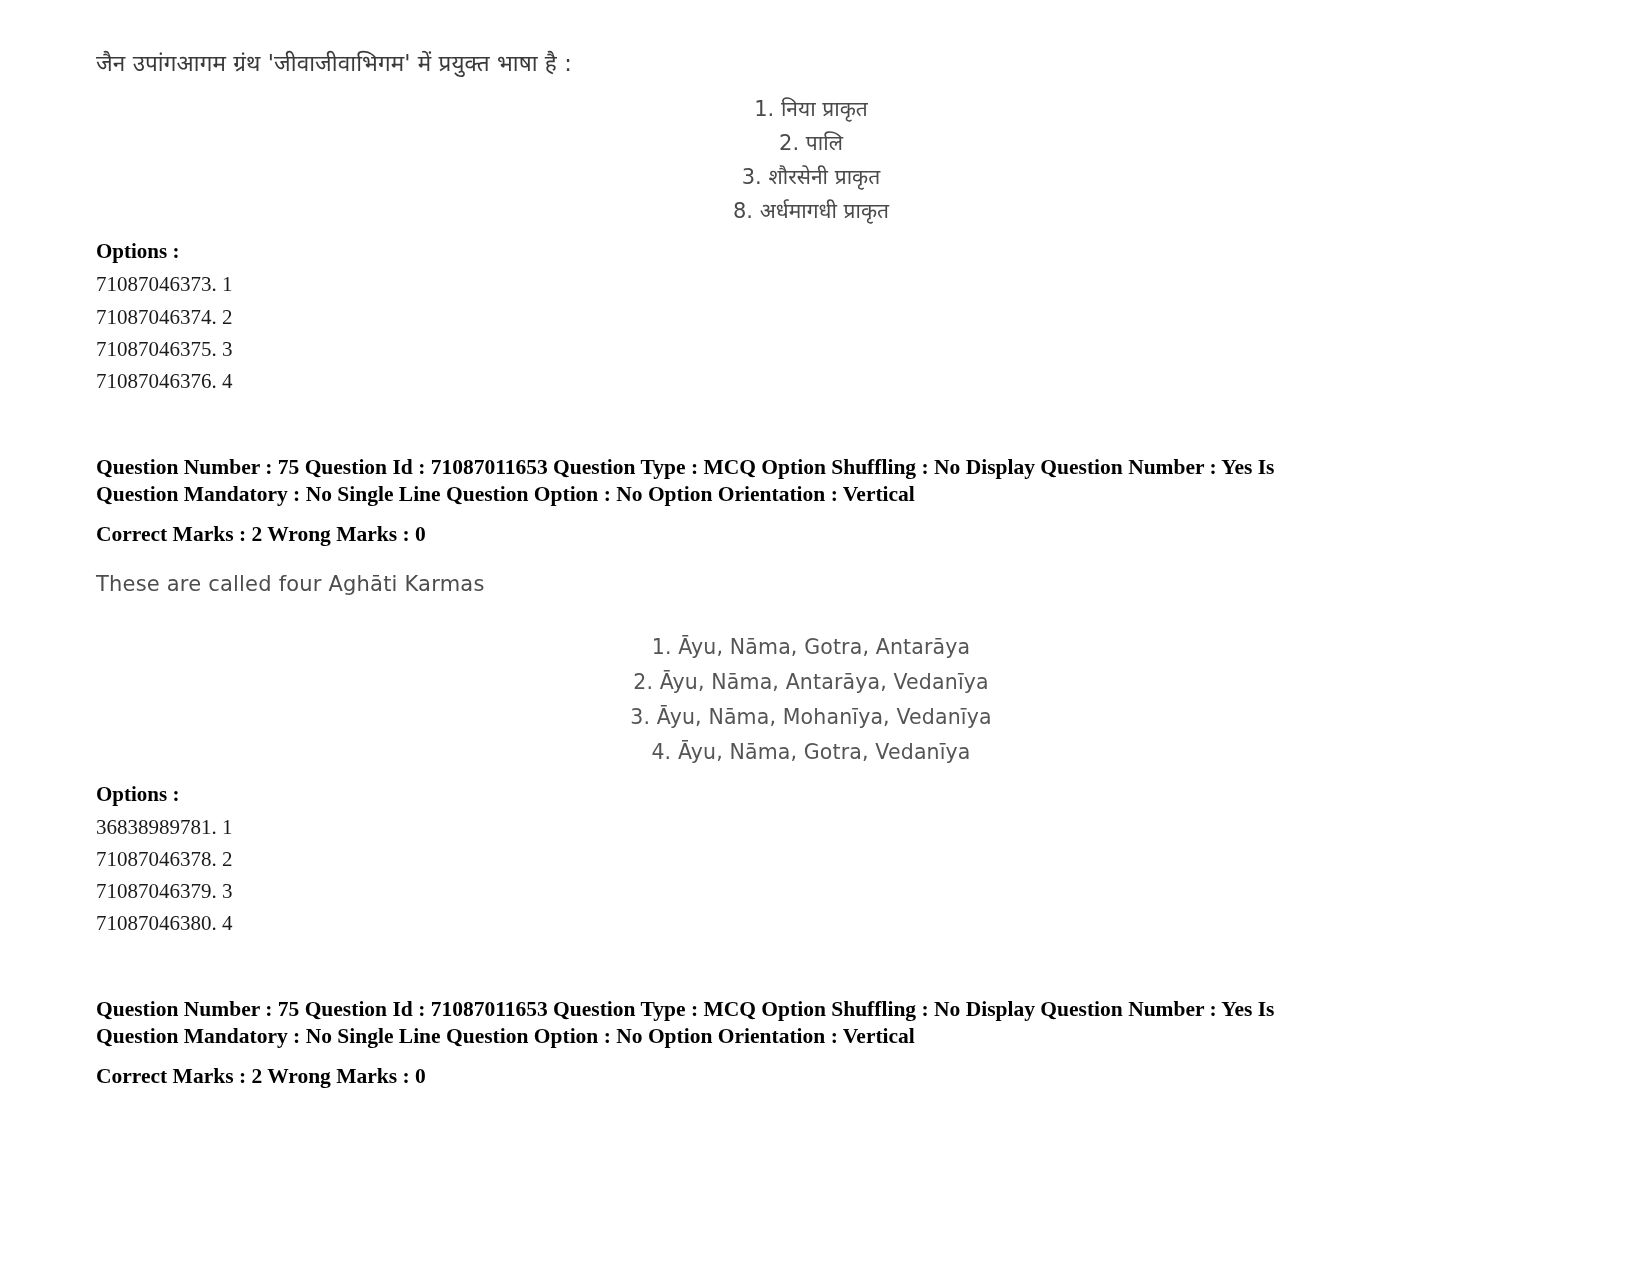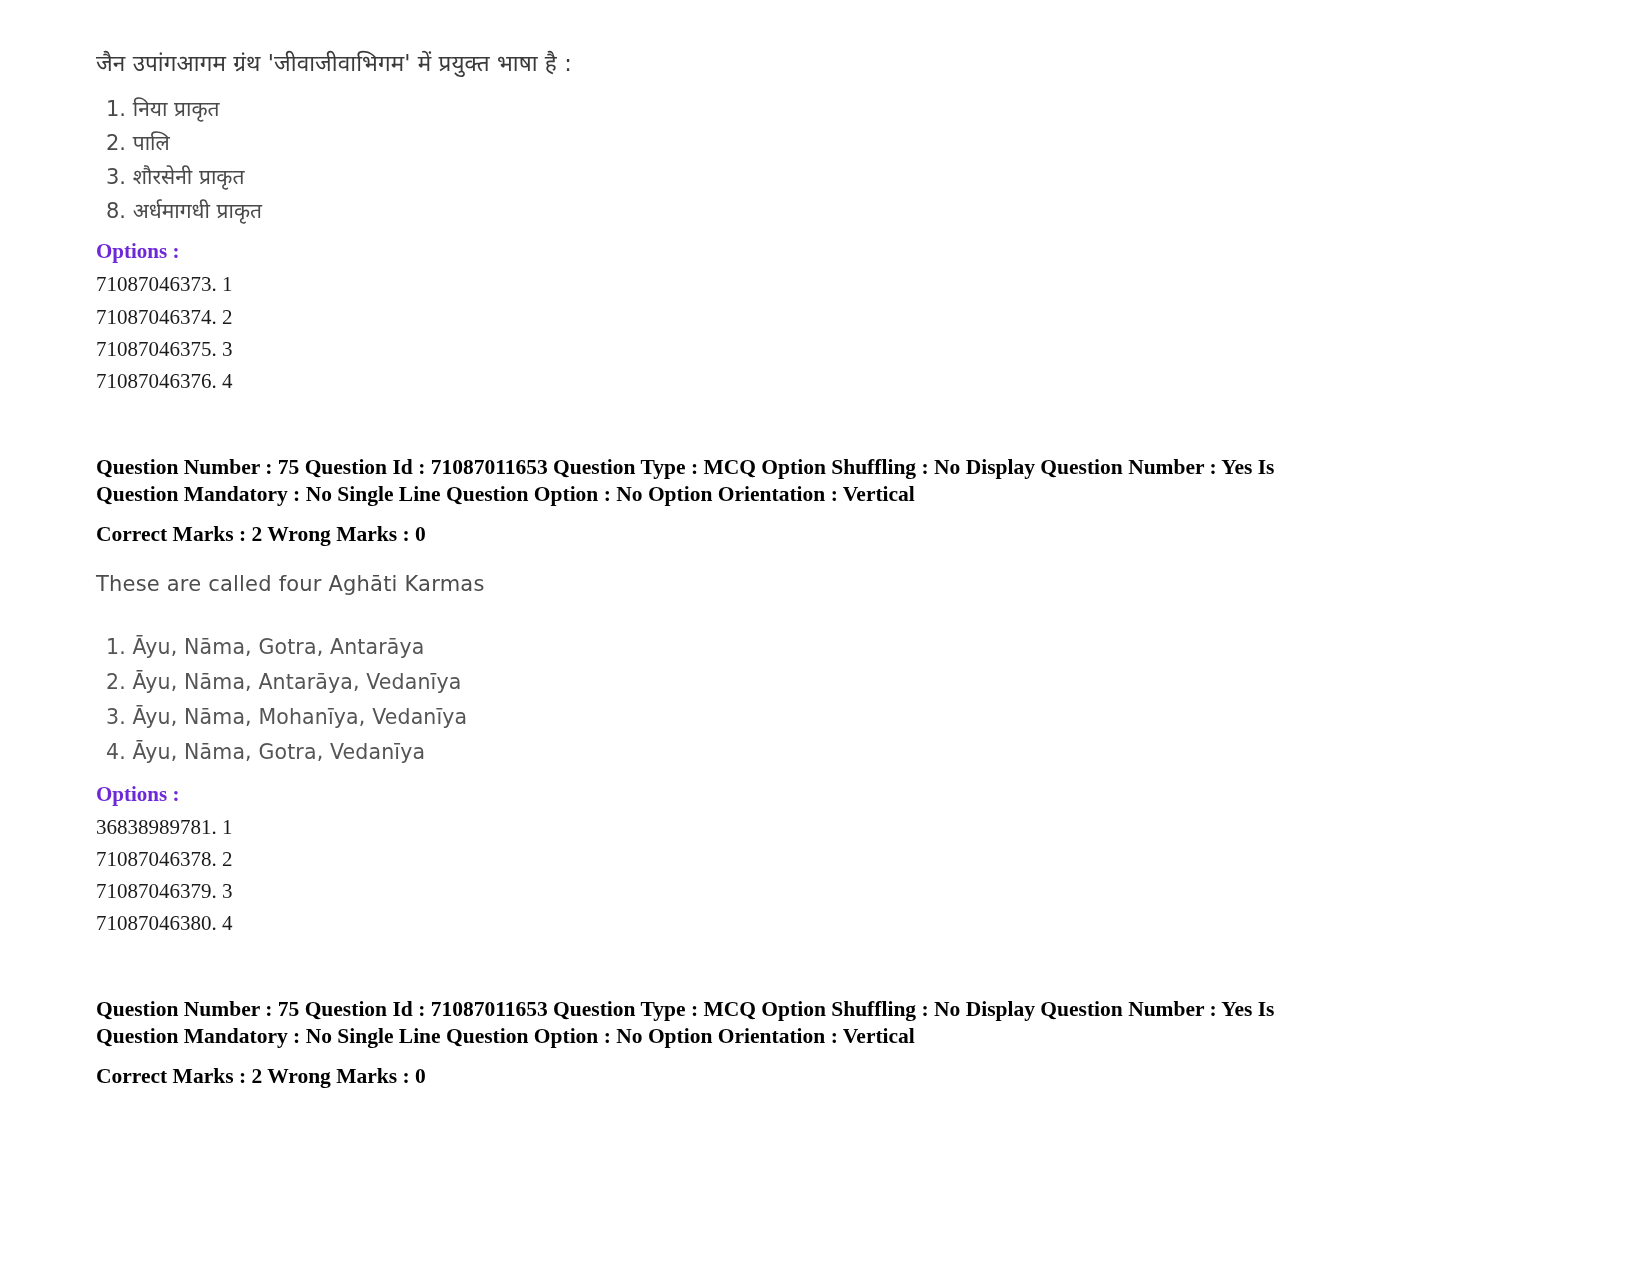--- a/index.html
+++ b/index.html
@@ -43,33 +43,34 @@
     list-style: none;
     margin: 0;
     padding: 0 0 0 10px;
   }
   .opt-list li {
     font-family: "DejaVu Sans", sans-serif;
     font-size: 21px;
     line-height: 1.62;
     color: #4a4a4a;
     white-space: nowrap;
+    text-align: center;
   }
   .opt-list.latin li {
     font-size: 20.5px;
     line-height: 1.72;
     color: #555555;
     letter-spacing: 0.15px;
   }
 
   .opts-head {
     font-family: "Liberation Serif", serif;
     font-weight: bold;
     font-size: 21px;
-    color: #6d28d9;
+    color: #000000;
     margin: 8px 0 0 0;
     line-height: 1.52;
   }
   .opt-ids {
     list-style: none;
     margin: 0;
     padding: 0;
   }
   .opt-ids li {
     font-family: "Liberation Serif", serif;

